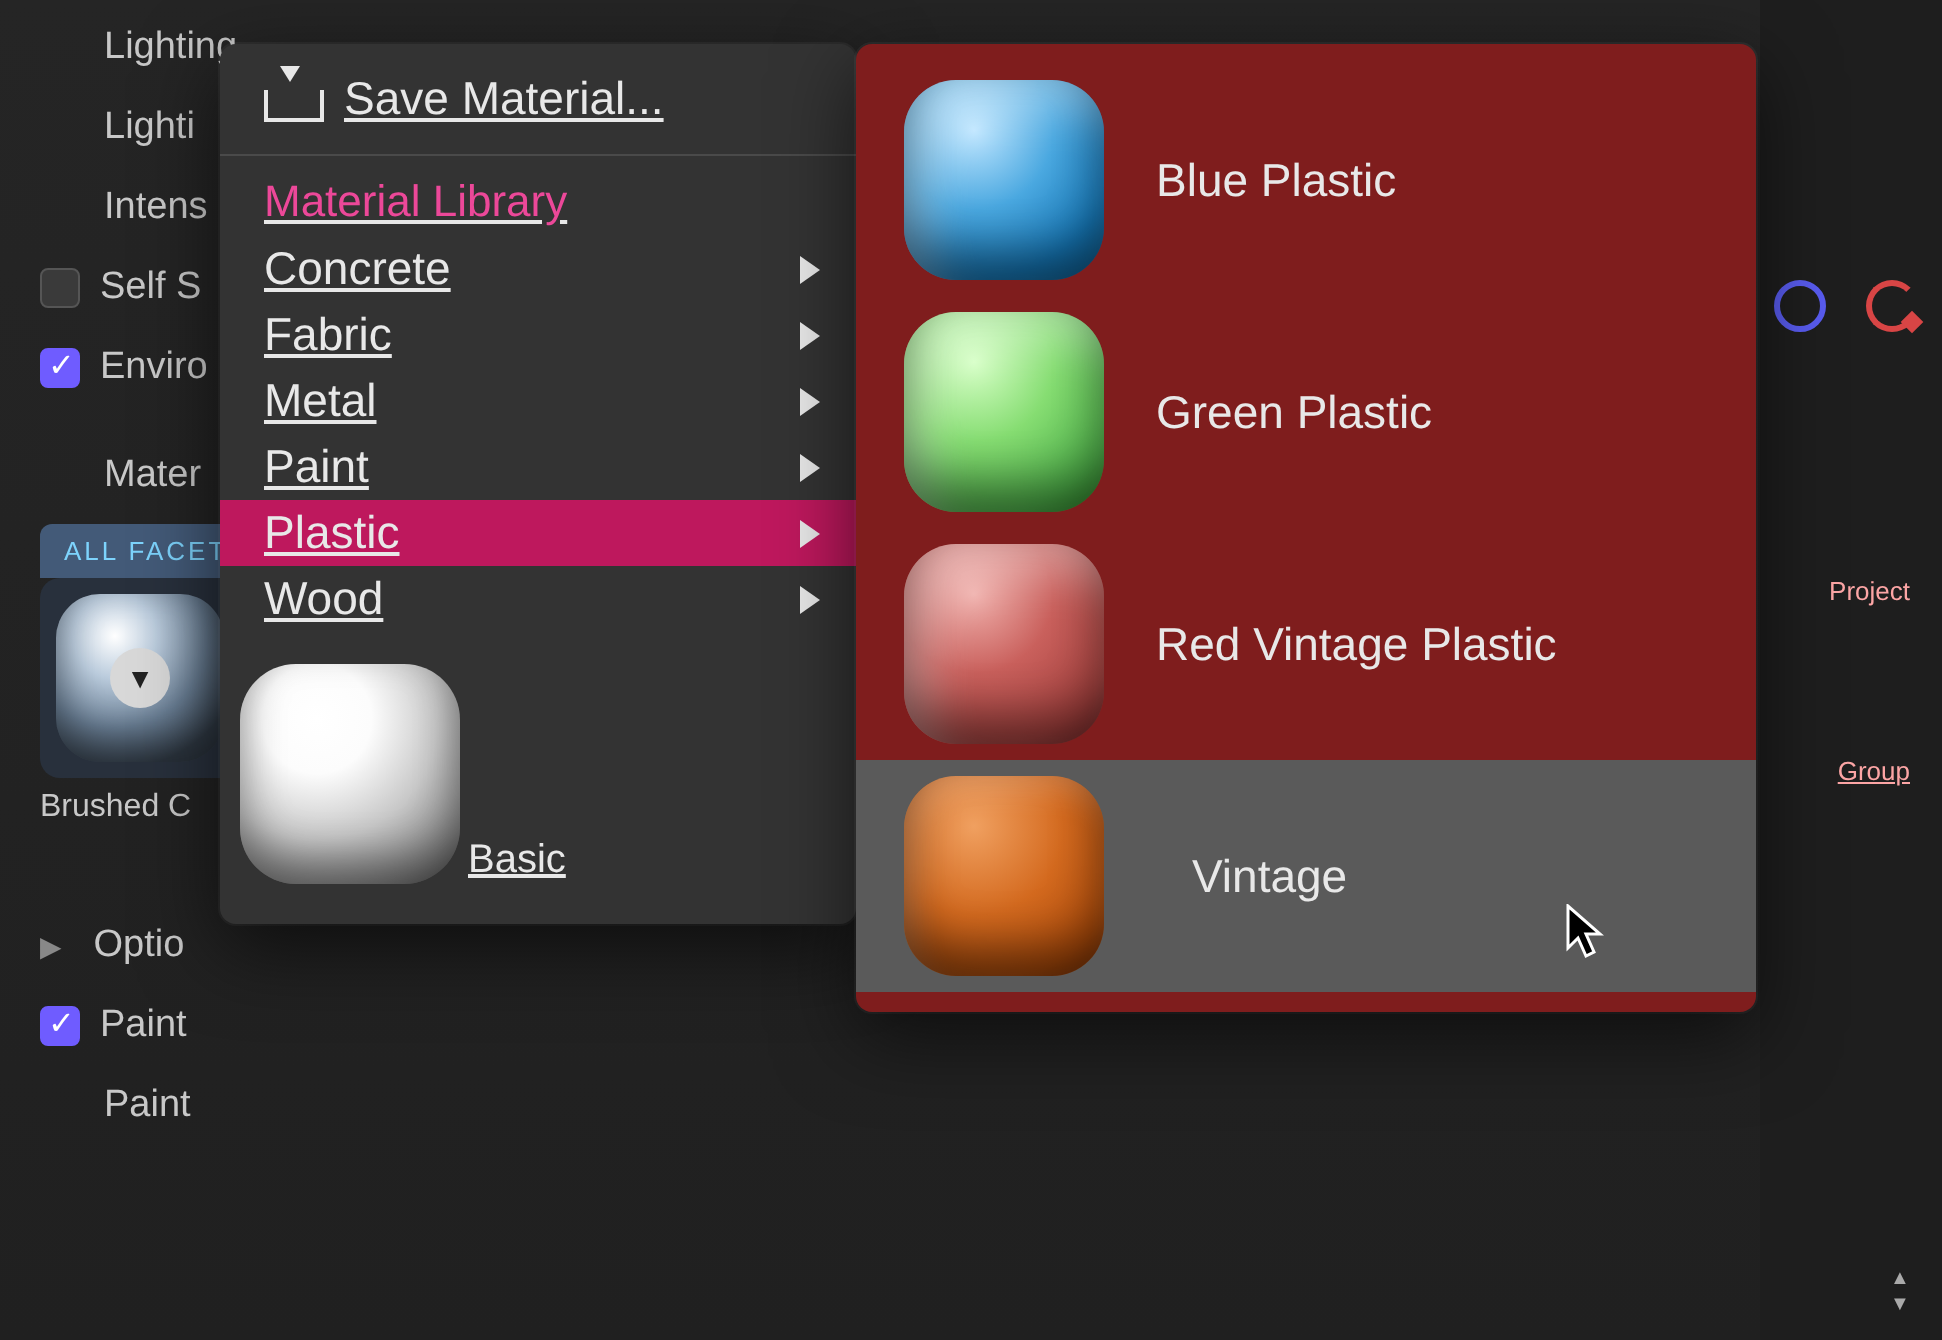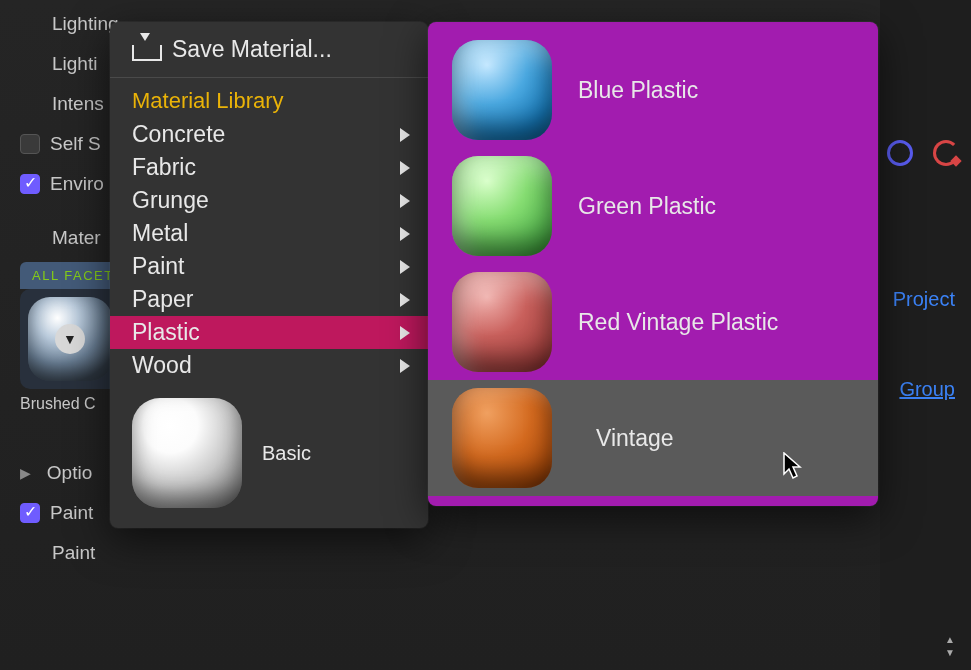--- a/index.html
+++ b/index.html
@@ -54,21 +54,21 @@
 
   .all-facets {
     display: inline-block;
     margin-top: 4px;
     margin-left: 0;
     background: #435a78;
     border-radius: 6px 6px 0 0;
     padding: 6px 12px;
     font-size: 13px;
     letter-spacing: 1.5px;
-    color: #84cc16;
+    color: #7dd3fc;
   }
   .swatch-box {
     width: 100px; height: 100px;
     background: #28303c;
     border-radius: 10px;
     margin-top: 0;
     display: flex;
     align-items: center;
     justify-content: center;
     position: relative;
@@ -101,37 +101,38 @@
   }
   .co-icon {
     width:26px; height:26px; border:3px solid #d84545; border-radius:50%;
     border-right-color: transparent;
     position:relative;
   }
   .co-icon::after{
     content:""; position:absolute; right:-4px; bottom:-2px;
     width:8px; height:8px; background:#d84545; transform:rotate(45deg);
   }
-  .right-labels { position:absolute; right:16px; color:#3b82f6; font-size:20px; text-align:right; }
+  .right-labels { position:absolute; right:16px; color:#fca5a5; font-size:13px; text-align:right; }
   .stepper {
     position:absolute; right:12px; bottom:12px;
     width:14px; height:24px; color:#aaa; font-size:10px;
     display:flex; flex-direction:column; justify-content:space-between;
   }
 
   
   .menu {
     position: absolute;
     left: 110px; top: 22px;
     width: 318px;
     background: #333333;
     border-radius: 8px;
     box-shadow: 0 12px 40px rgba(0,0,0,.6), 0 0 0 1px rgba(255,255,255,.05);
     padding: 10px 0;
     color: #e8e8e8;
+    text-decoration: underline;
   }
   .menu-header {
     display:flex; align-items:center; gap:14px;
     padding: 4px 22px 12px;
     font-size: 23px;
   }
   .save-icon {
     width:26px; height:22px; position:relative;
   }
   .save-icon::before{
@@ -141,53 +142,53 @@
   }
   .save-icon::after{
     content:""; position:absolute; left:8px; top:-6px;
     width:0; height:0;
     border-left:5px solid transparent;
     border-right:5px solid transparent;
     border-top:8px solid #e8e8e8;
   }
   .menu-sep { height:1px; background:#4a4a4a; margin:2px 0 8px; }
   .menu-group-label {
-    color:#eab308; font-size:22px;
+    color:#ec4899; font-size:22px;
     padding: 2px 22px 4px;
   }
   .menu-item {
     display:flex; align-items:center; justify-content:space-between;
     padding: 3px 18px 3px 22px;
     font-size:23px;
     cursor: default;
   }
   .menu-item .tri {
     width:0; height:0;
     border-top:7px solid transparent;
     border-bottom:7px solid transparent;
     border-left:10px solid #e8e8e8;
   }
   .menu-item.hi { background:#be185d; }
 
   .basic-row {
-    display:flex; align-items:center; gap:20px;
-    padding: 16px 22px 10px;
+    display:flex; align-items:flex-end; gap:4px;
+    padding: 16px 10px 10px;
   }
   .basic-ball {
     width:110px; height:110px; border-radius:28px;
     background: radial-gradient(circle at 35% 25%, #fff 0%, #fcfcfc 25%, #c8c8c8 55%, #888 82%, #555 100%);
     box-shadow: inset 0 -12px 22px rgba(0,0,0,.4);
   }
 
   
   .submenu {
     position:absolute;
     left: 428px; top: 22px;
     width: 450px;
-    background:#a21caf;
+    background:#7f1d1d;
     border-radius:8px;
     box-shadow: 0 12px 40px rgba(0,0,0,.6), 0 0 0 1px rgba(255,255,255,.05);
     padding: 10px 0;
   }
   .sub-item {
     display:flex; align-items:center; gap:26px;
     padding: 8px 24px;
     font-size:23px;
     color:#e8e8e8;
   }
@@ -280,33 +281,25 @@
   <div id="menu-cats">
       <div class="menu-item">
         <span>Concrete</span>
         <span class="tri"></span>
       </div>
       <div class="menu-item">
         <span>Fabric</span>
         <span class="tri"></span>
       </div>
       <div class="menu-item">
-        <span>Grunge</span>
-        <span class="tri"></span>
-      </div>
-      <div class="menu-item">
         <span>Metal</span>
         <span class="tri"></span>
       </div>
       <div class="menu-item">
         <span>Paint</span>
-        <span class="tri"></span>
-      </div>
-      <div class="menu-item">
-        <span>Paper</span>
         <span class="tri"></span>
       </div>
       <div class="menu-item hi">
         <span>Plastic</span>
         <span class="tri"></span>
       </div>
       <div class="menu-item">
         <span>Wood</span>
         <span class="tri"></span>
       </div>

